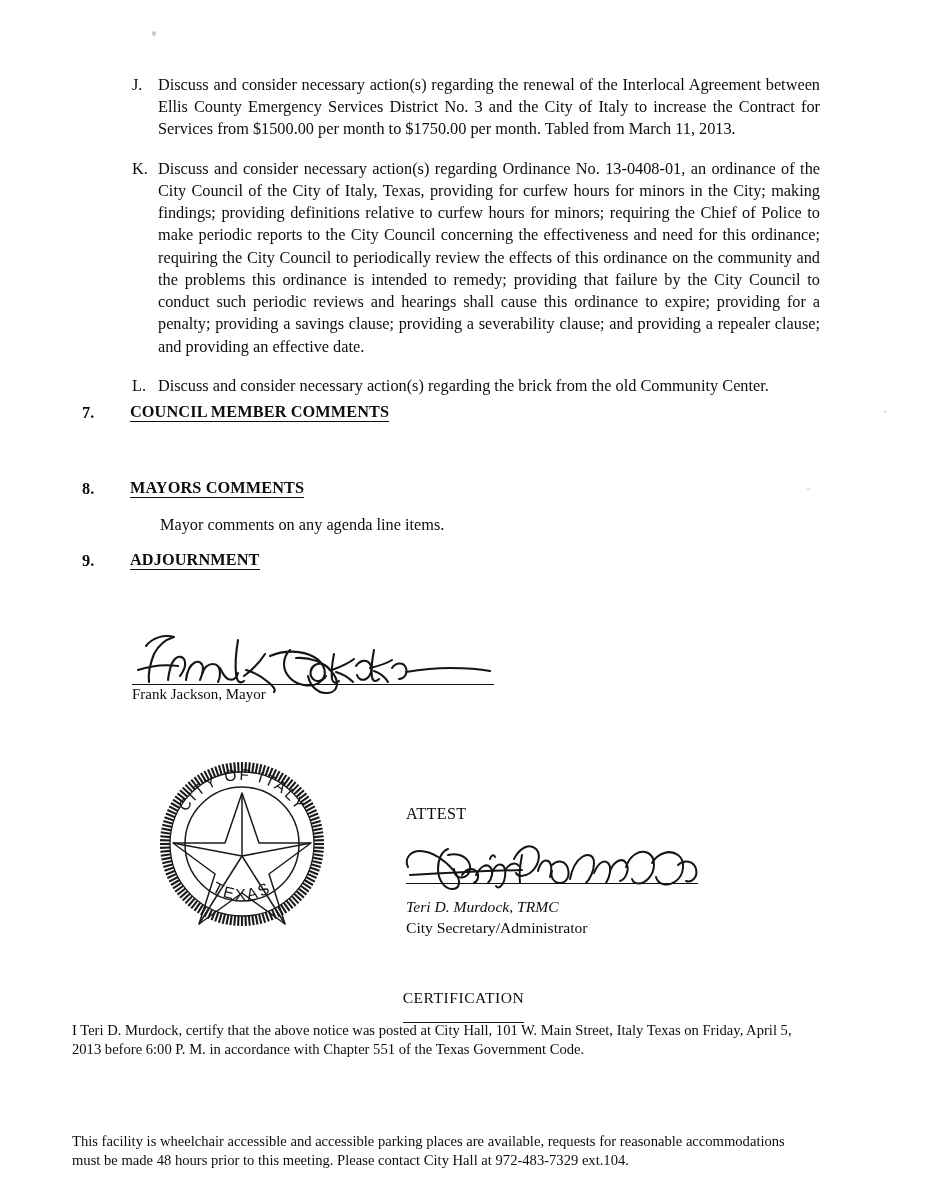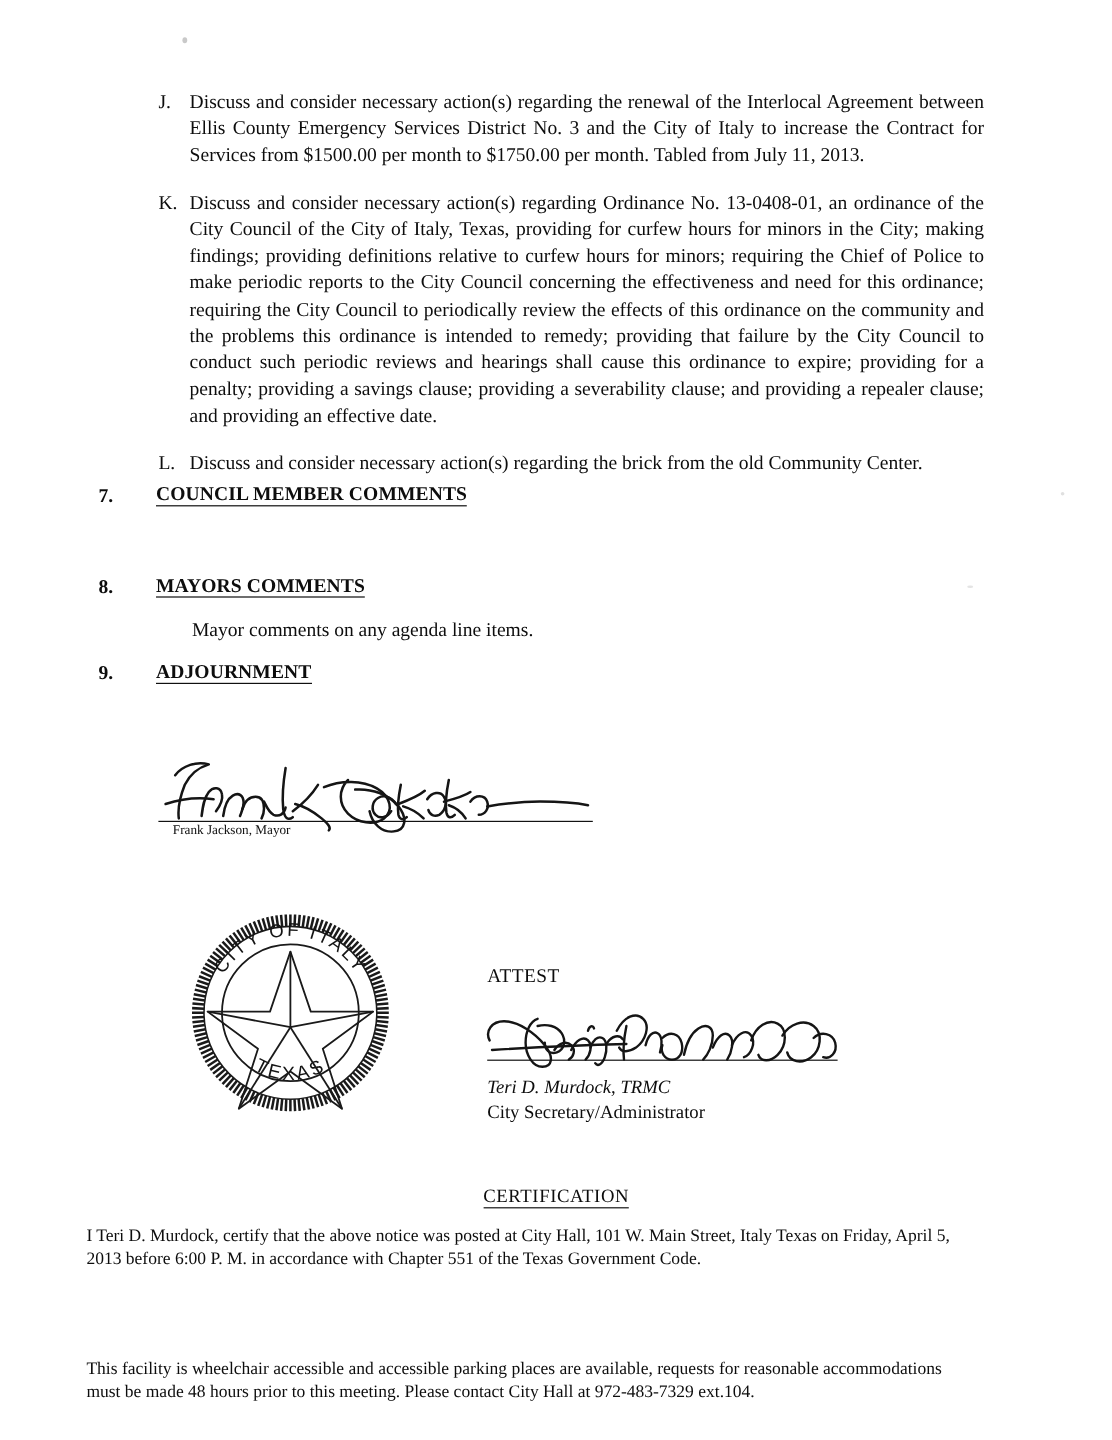--- a/index.html
+++ b/index.html
@@ -105,23 +105,23 @@
     height: 0;
     border-bottom: 1.2px solid #121212;
   }
   .sig-mayor .sig-svg {
     position: absolute;
     left: 2px;
     top: -4px;
   }
   .sig-mayor .sig-name {
     position: absolute;
-    left: 12px;
+    left: 0;
     top: 58px;
-    font-size: 11px;
+    font-size: 15px;
     white-space: nowrap;
   }
 
   
   .seal {
     position: absolute;
     left: 156px;
     top: 748px;
     width: 172px;
     height: 182px;
@@ -169,21 +169,21 @@
     position: absolute;
     left: 0;
     top: 989px;
     width: 927px;
     text-align: center;
     font-size: 15.6px;
     letter-spacing: 0.5px;
   }
   .cert-heading span {
     border-bottom: 1.1px solid #151515;
-    padding-bottom: 0px;
+    padding-bottom: 16px;
   }
   .cert-body {
     position: absolute;
     left: 72px;
     top: 1021px;
     width: 726px;
     font-size: 14.6px;
     line-height: 1.31;
     text-align: left;
   }
@@ -203,21 +203,21 @@
 <div class="page">
 
   <span class="speck s1"></span>
   <span class="speck s2"></span>
   <span class="speck s3"></span>
 
   <div class="items">
 
     <div class="item">
       <span class="letter">J.</span>
-      <span>Discuss and consider necessary action(s) regarding the renewal of the Interlocal Agreement between Ellis County Emergency Services District No. 3 and the City of Italy to increase the Contract for Services from $1500.00 per month to $1750.00 per month.  Tabled from July 11, 2013.</span>
+      <span>Discuss and consider necessary action(s) regarding the renewal of the Interlocal Agreement between Ellis County Emergency Services District No. 3 and the City of Italy to increase the Contract for Services from $1500.00 per month to $1750.00 per month.  Tabled from March 11, 2013.</span>
     </div>
 
     <div class="item">
       <span class="letter">K.</span>
       <span>Discuss and consider necessary action(s) regarding Ordinance No. 13-0408-01, an ordinance of the City Council of the City of Italy, Texas,  providing for curfew hours for minors in the City; making findings; providing definitions relative to curfew hours for  minors; requiring the Chief of Police to make periodic reports to the City Council  concerning the effectiveness and need for this ordinance; requiring the City Council to periodically review the effects of this ordinance on the community and the problems this ordinance is intended to remedy; providing that failure by the City Council to conduct such periodic reviews and hearings shall cause this ordinance to expire; providing for a penalty; providing a savings clause; providing a severability clause; and providing a repealer clause; and providing an effective date.</span>
     </div>
 
     <div class="item single">
       <span class="letter">L.</span>
       <span>Discuss and consider necessary action(s) regarding the brick from the old Community Center.</span>

